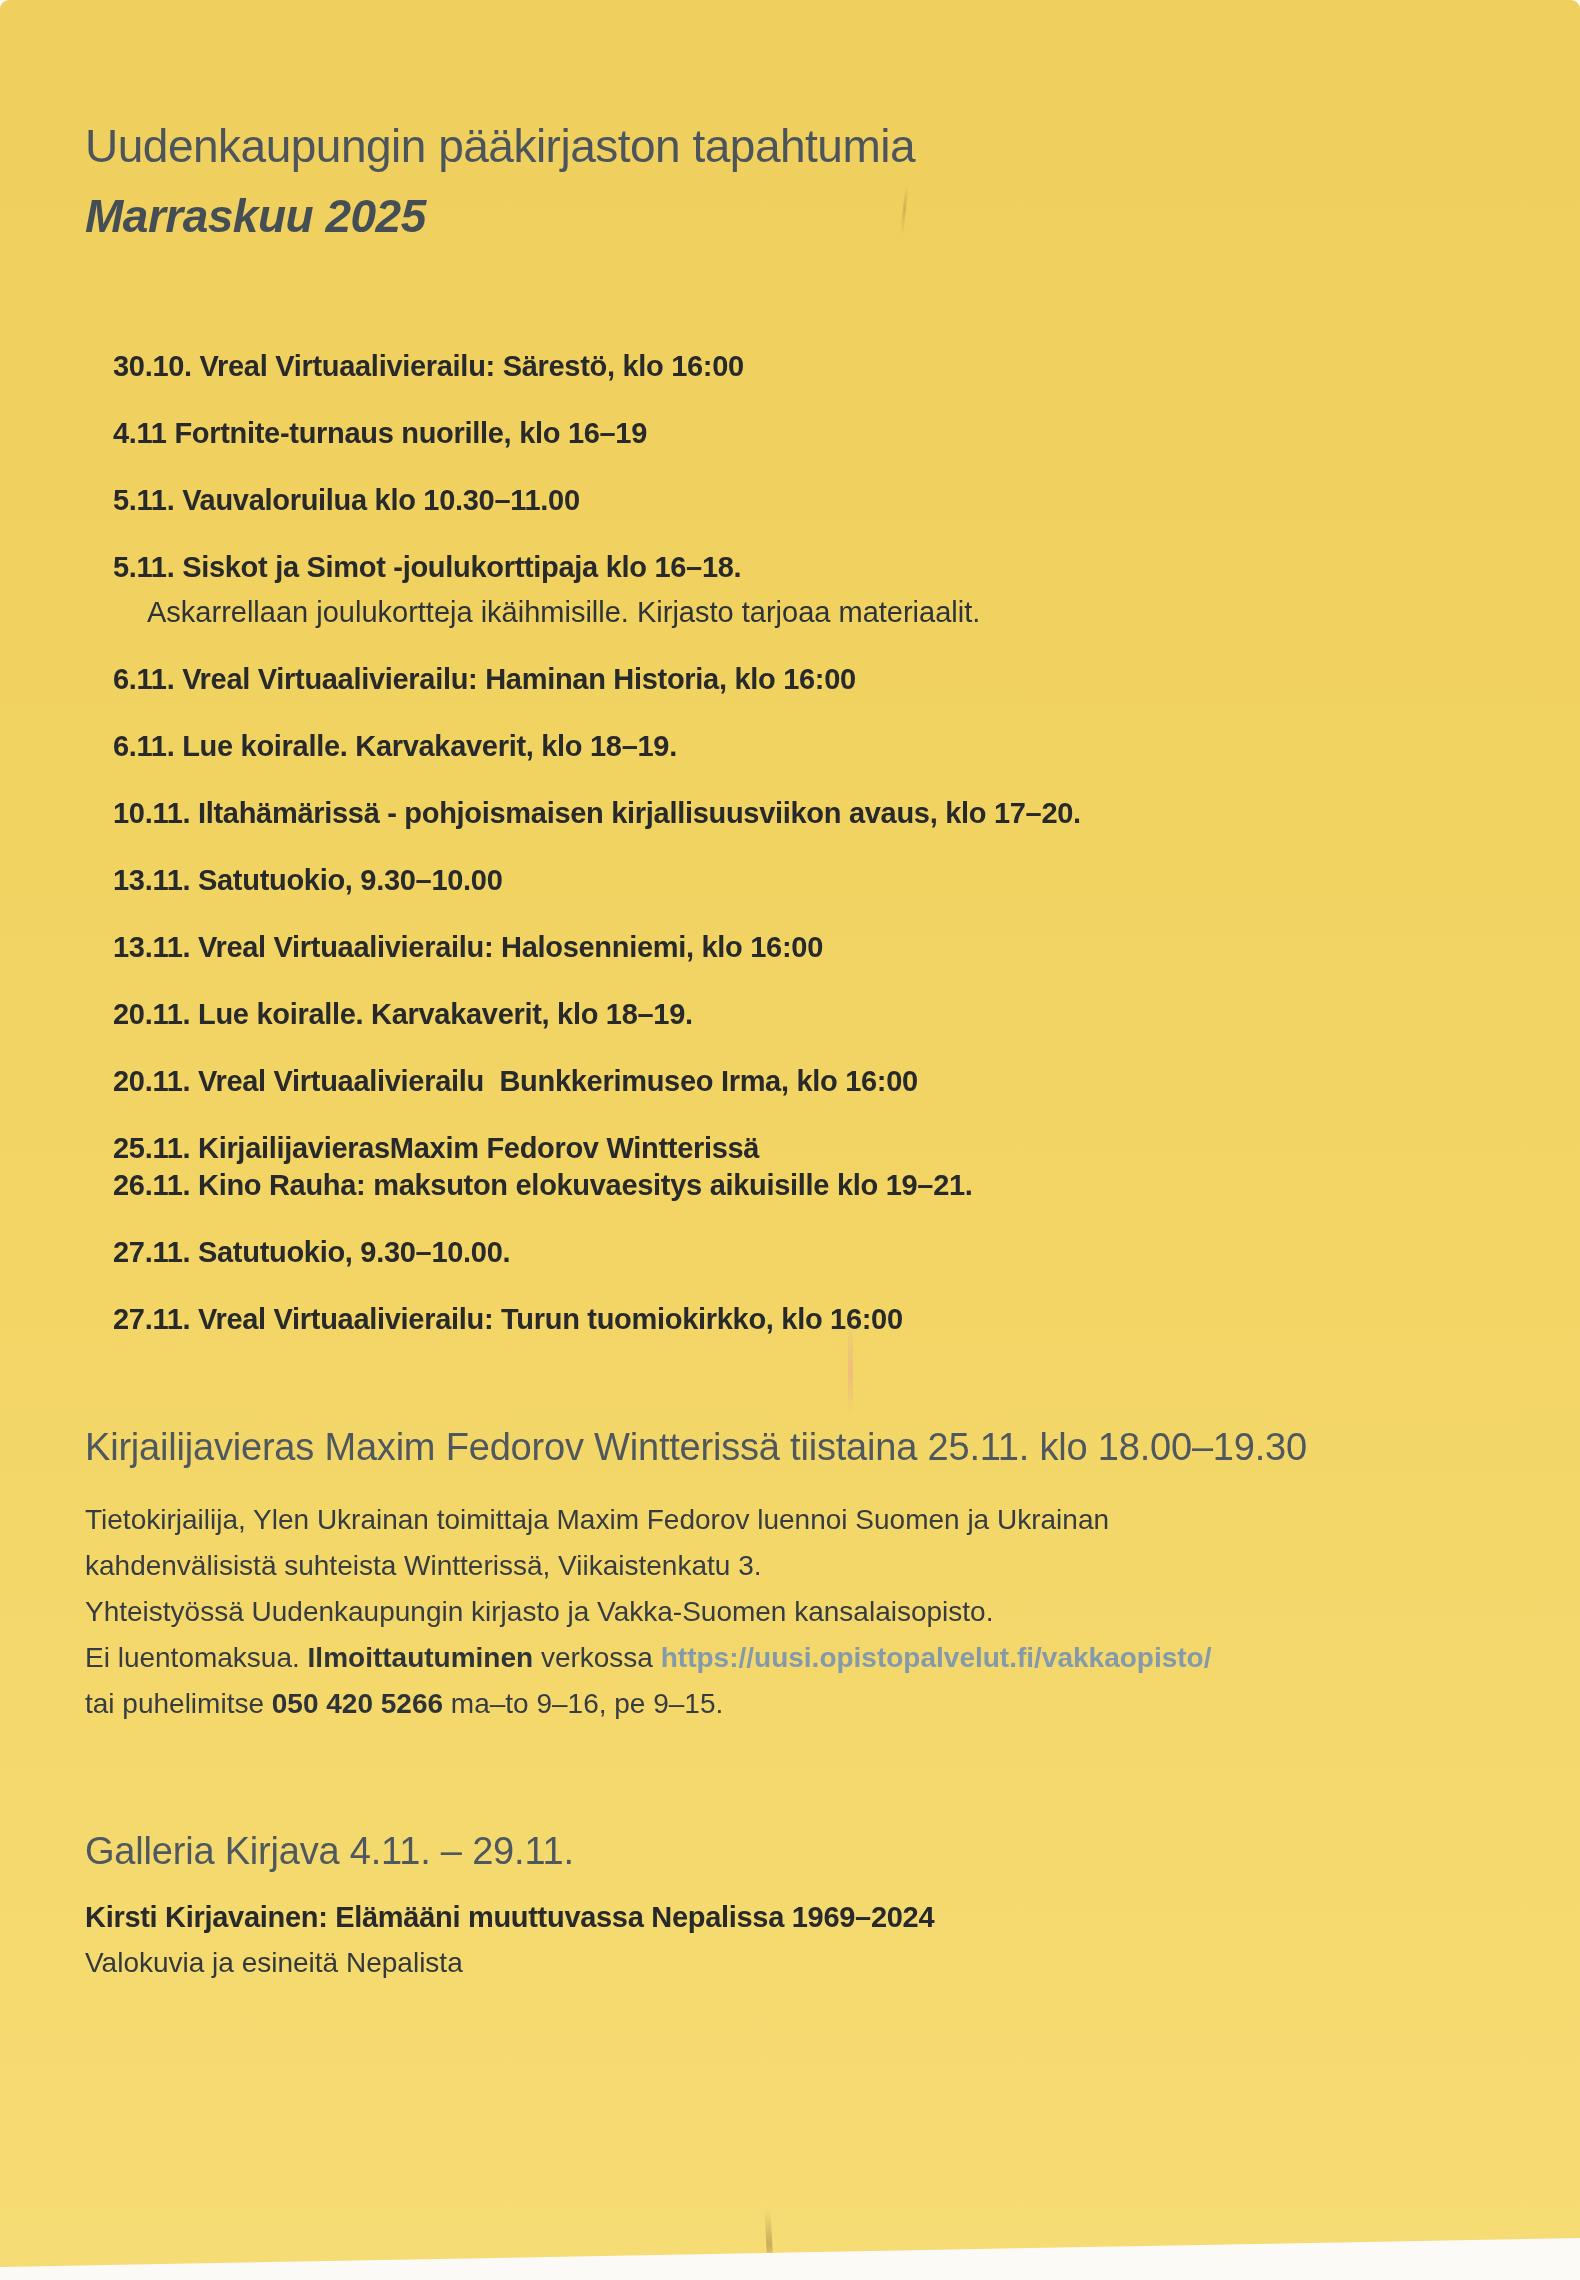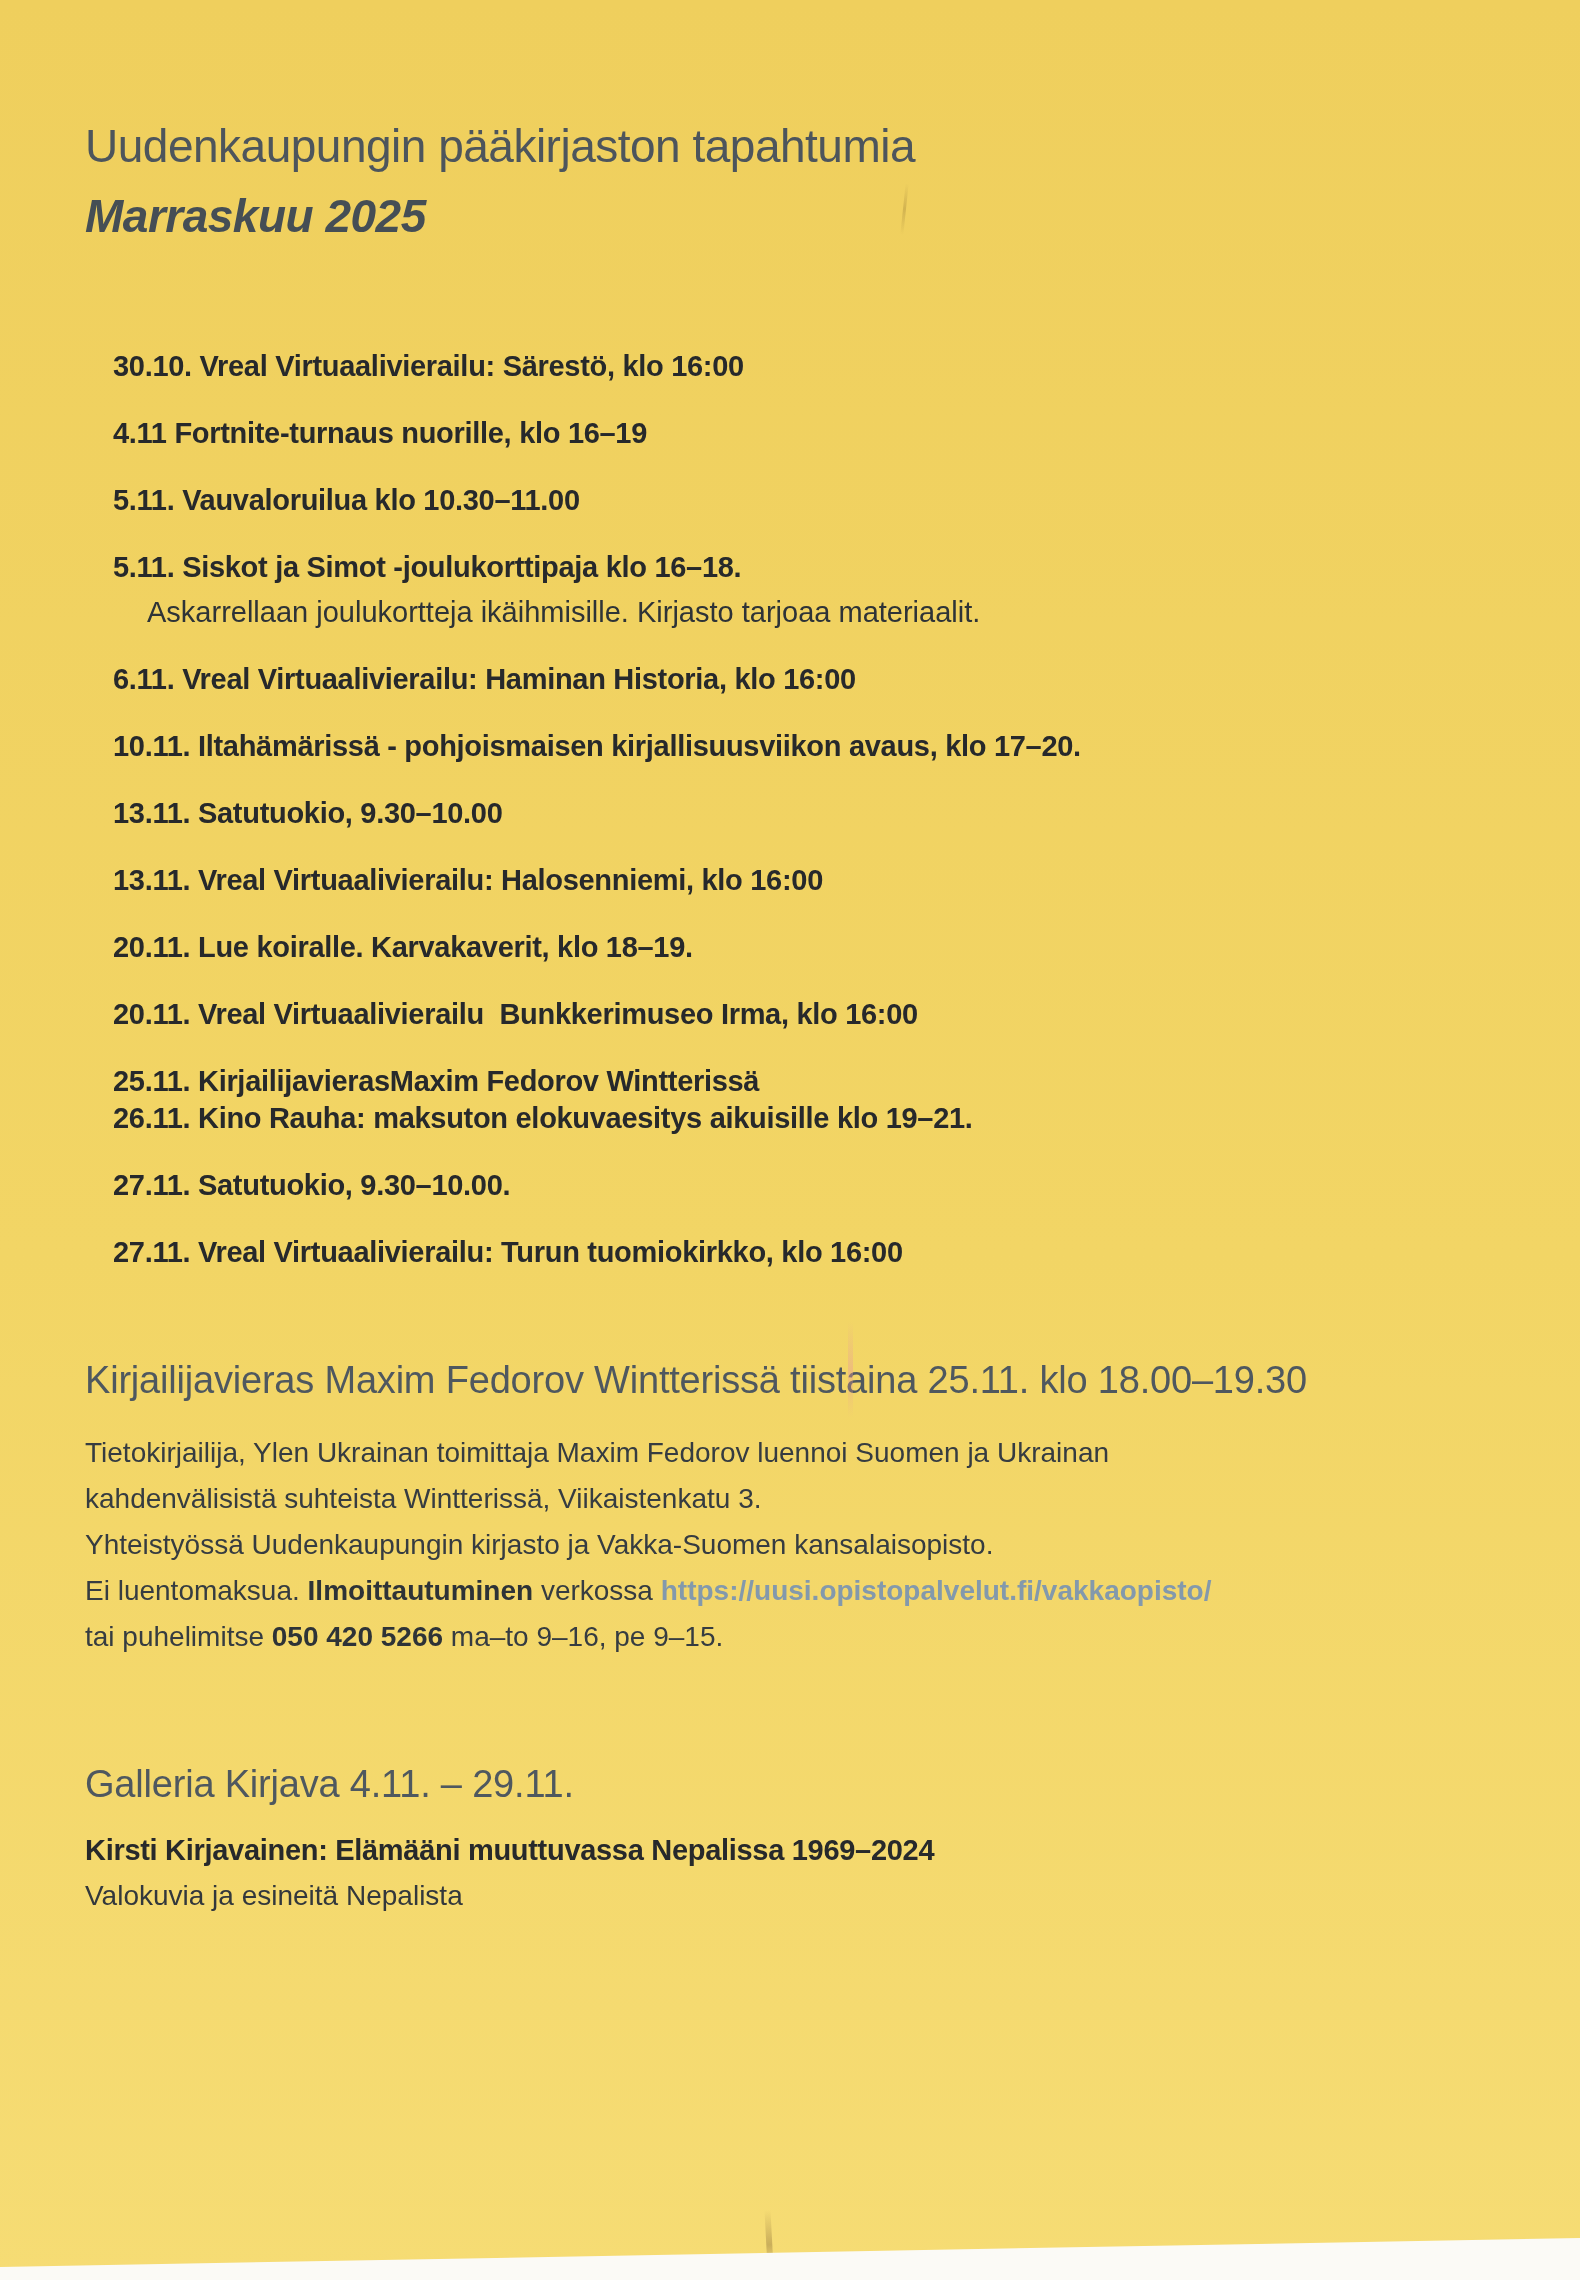--- a/index.html
+++ b/index.html
@@ -20,20 +20,21 @@
     font-family:"Liberation Sans", sans-serif;
     position:relative;
     overflow:hidden;
   }
   .paper{
     position:absolute;
     inset:0;
     background:linear-gradient(180deg, var(--paper-deep) 0%, var(--paper) 55%, var(--paper-light) 100%);
     clip-path:polygon(0 0, 100% 0, 100% 2238px, 0 2267px);
     padding:118px 0 0 85px;
+    border-radius:9px;
   }
   .crease{position:absolute;pointer-events:none;}
   .crease-top{
     left:903px;top:183px;width:3px;height:52px;
     background:linear-gradient(180deg, rgba(122,94,40,0) 0%, rgba(122,94,40,0.25) 50%, rgba(122,94,40,0) 100%);
     transform:rotate(6deg);
   }
   .crease-mid{
     left:848px;top:1322px;width:5px;height:95px;
     background:linear-gradient(180deg, rgba(233,160,150,0) 0%, rgba(233,160,150,0.45) 50%, rgba(233,160,150,0) 100%);
@@ -138,20 +139,21 @@
     <div class="subtitle">Marraskuu 2025</div>
   </header>
 
   <section class="events">
     <div class="event">30.10. Vreal Virtuaalivierailu: Särestö, klo 16:00</div>
     <div class="event">4.11 Fortnite-turnaus nuorille, klo 16–19</div>
     <div class="event">5.11. Vauvaloruilua klo 10.30–11.00</div>
     <div class="event has-note">5.11. Siskot ja Simot -joulukorttipaja klo 16–18.</div>
     <div class="event-note">Askarrellaan joulukortteja ikäihmisille. Kirjasto tarjoaa materiaalit.</div>
     <div class="event">6.11. Vreal Virtuaalivierailu: Haminan Historia, klo 16:00</div>
+    <div class="event">6.11. Lue koiralle. Karvakaverit, klo 18–19.</div>
     <div class="event">10.11. Iltahämärissä - pohjoismaisen kirjallisuusviikon avaus, klo 17–20.</div>
     <div class="event">13.11. Satutuokio, 9.30–10.00</div>
     <div class="event">13.11. Vreal Virtuaalivierailu: Halosenniemi, klo 16:00</div>
     <div class="event">20.11. Lue koiralle. Karvakaverit, klo 18–19.</div>
     <div class="event">20.11. Vreal Virtuaalivierailu  Bunkkerimuseo Irma, klo 16:00</div>
     <div class="event has-note">25.11. KirjailijavierasMaxim Fedorov Wintterissä</div>
     <div class="event">26.11. Kino Rauha: maksuton elokuvaesitys aikuisille klo 19–21.</div>
     <div class="event">27.11. Satutuokio, 9.30–10.00.</div>
     <div class="event">27.11. Vreal Virtuaalivierailu: Turun tuomiokirkko, klo 16:00</div>
   </section>

